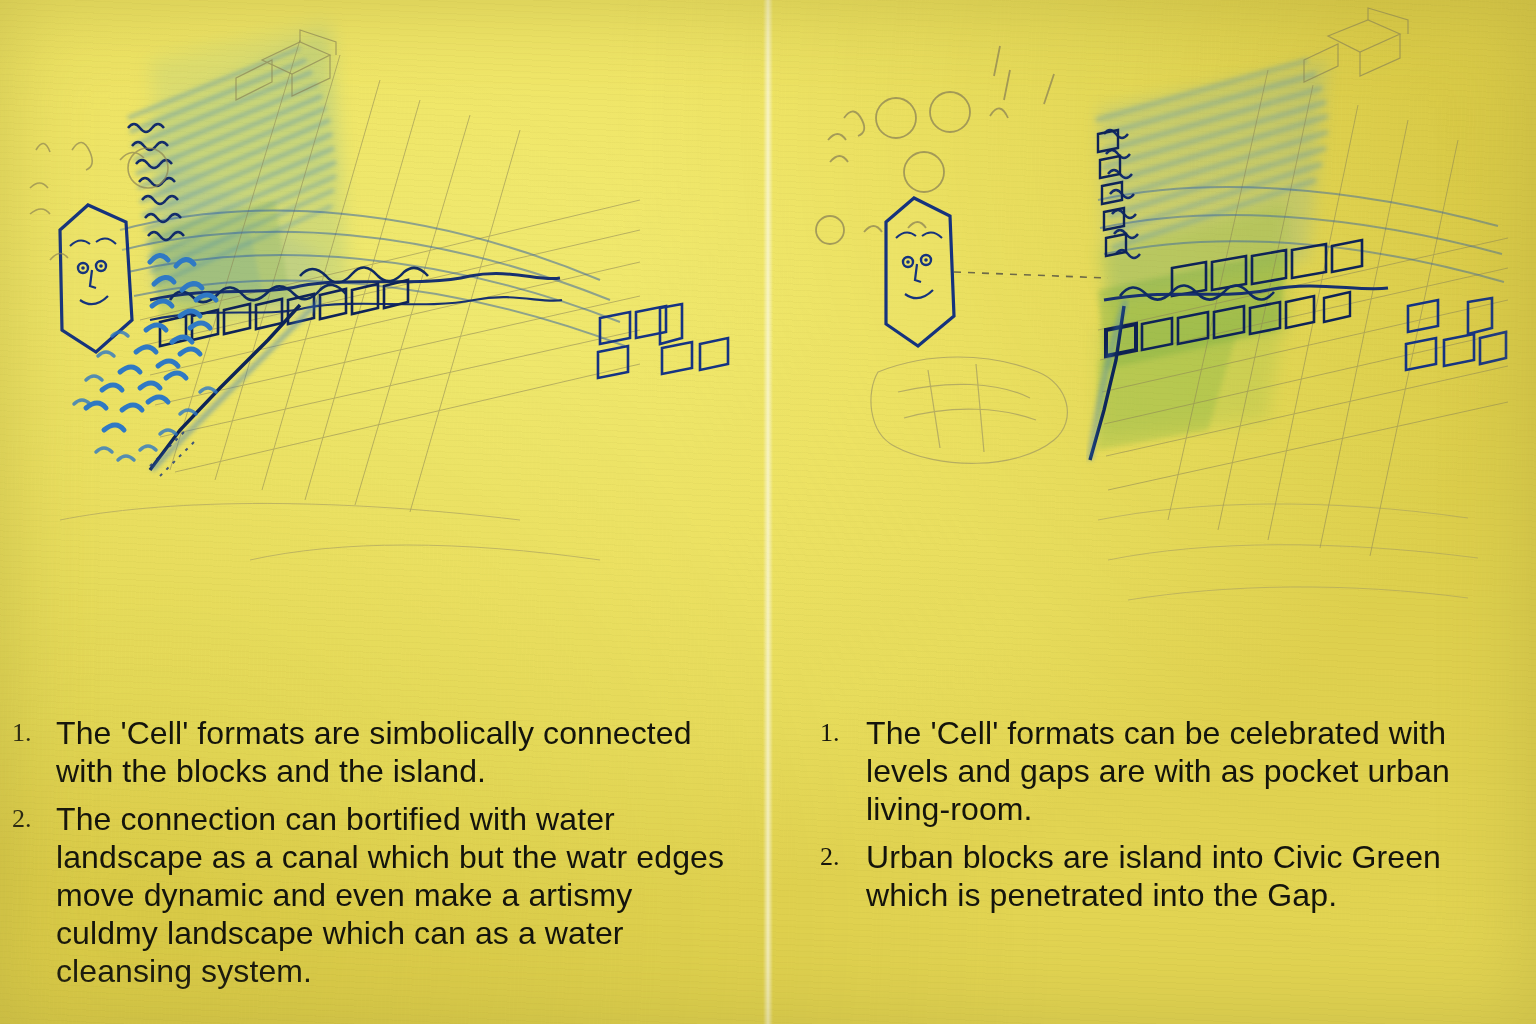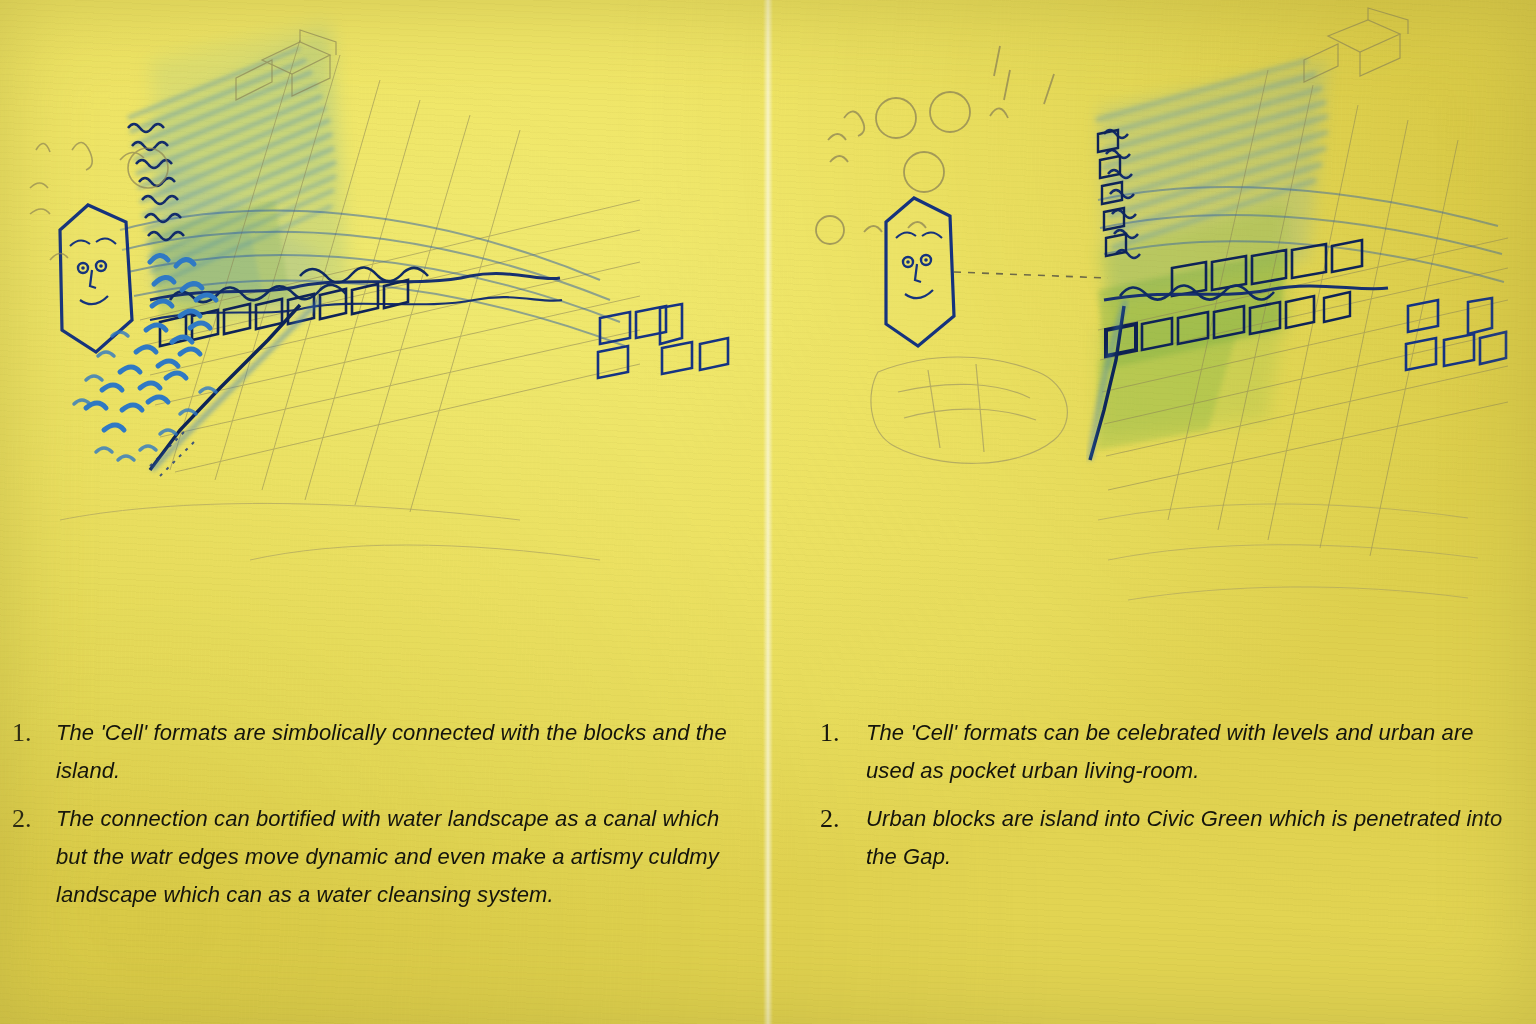--- a/index.html
+++ b/index.html
@@ -90,26 +90,25 @@
     width: 44px;
     text-align: left;
     padding-left: 4px;
     font-size: 26px;
     line-height: 38px;
     color: #17170d;
     font-family: "Liberation Serif", serif;
   }
   .note-text {
     flex: 1 1 auto;
-    font-size: 22px;
+    font-size: 32px;
     line-height: 38px;
     color: #14140c;
     letter-spacing: 0.1px;
     font-family: "Liberation Sans", sans-serif;
-    font-style: italic;
   }
   .panel.right .notes {
     padding-left: 48px;
     padding-right: 14px;
   }
   .panel.right .note-num { width: 46px; }
 </style>
 </head>
 <body>
 
@@ -463,21 +462,21 @@
       <g stroke="#a39a62" stroke-width="1" fill="none" opacity="0.55">
         <path d="M330,520 C 430,500 560,498 700,518"></path>
         <path d="M340,560 C 440,540 570,540 710,558"></path>
         <path d="M360,600 C 460,584 580,582 700,598"></path>
       </g>
     </svg>
 
     <div class="notes">
       <div class="note-item">
         <div class="note-num">1.</div>
-        <div class="note-text">The 'Cell' formats can be celebrated with levels and urban are used as pocket urban living-room.</div>
+        <div class="note-text">The 'Cell' formats can be celebrated with levels and gaps are with as pocket urban living-room.</div>
       </div>
       <div class="note-item">
         <div class="note-num">2.</div>
         <div class="note-text">Urban blocks are island into Civic Green which is penetrated into the Gap.</div>
       </div>
     </div>
   </div>
 
   <div class="fold"></div>
   <div class="edge-shade"></div>

